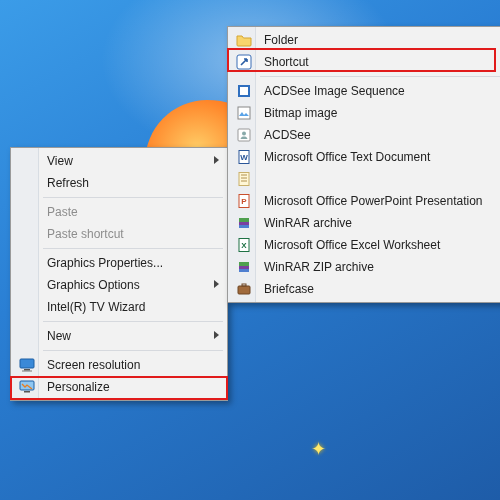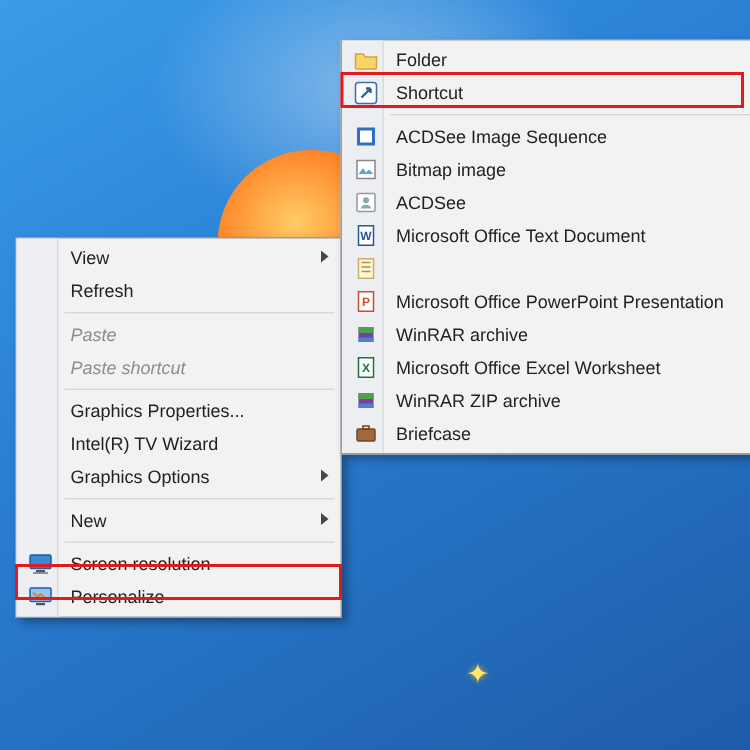--- a/index.html
+++ b/index.html
@@ -56,32 +56,32 @@
   }
   .iconcol {
     position: absolute;
     top: 0;
     left: 0;
     bottom: 0;
     width: 28px;
     background: #eceef1;
     border-right: 1px solid #d8dde3;
   }
-  .menu1 { top: 158px; left: 10px; width: 218px; }
+  .menu1 { top: 147px; left: 10px; width: 218px; }
   .menu2 { top: 26px;  left: 227px; width: 300px; }
   .item {
     position: relative;
     height: 22px;
     line-height: 22px;
     padding-left: 34px;
     padding-right: 18px;
     color: #222;
     white-space: nowrap;
   }
-  .item.disabled { color: #8d8d8d; font-style: italic; }
+  .item.disabled { color: #8d8d8d; }
   .sep {
     margin: 3px 2px 3px 30px;
     border-top: 1px solid #d6d9de;
     height: 0;
   }
   .arrow {
     position: absolute;
     right: 6px;
     top: 6px;
     width: 0; height: 0;
@@ -135,25 +135,25 @@
   <div class="item disabled">
     <span>Paste shortcut</span>
   </div>
 
   <div class="sep"></div>
 
   <div class="item">
     <span>Graphics Properties...</span>
   </div>
   <div class="item">
-    <span>Intel(R) TV Wizard</span>
-  </div>
-  <div class="item">
     <span>Graphics Options</span>
     <span class="arrow"></span>
+  </div>
+  <div class="item">
+    <span>Intel(R) TV Wizard</span>
   </div>
 
   <div class="sep"></div>
 
   <div class="item">
     <span>New</span>
     <span class="arrow"></span>
   </div>
 
   <div class="sep"></div>

